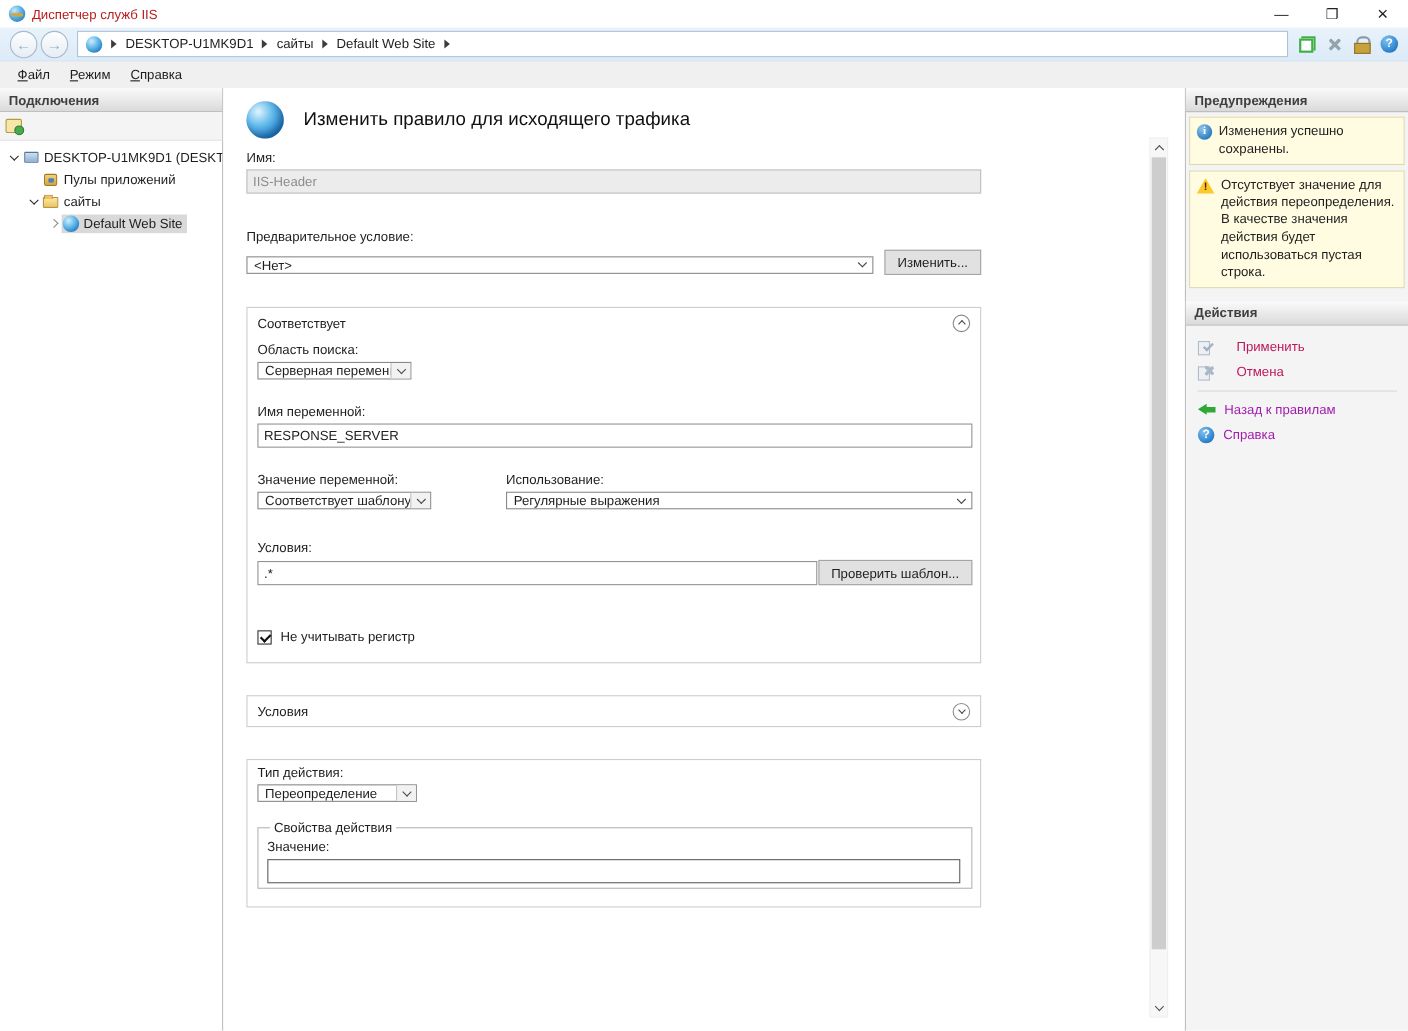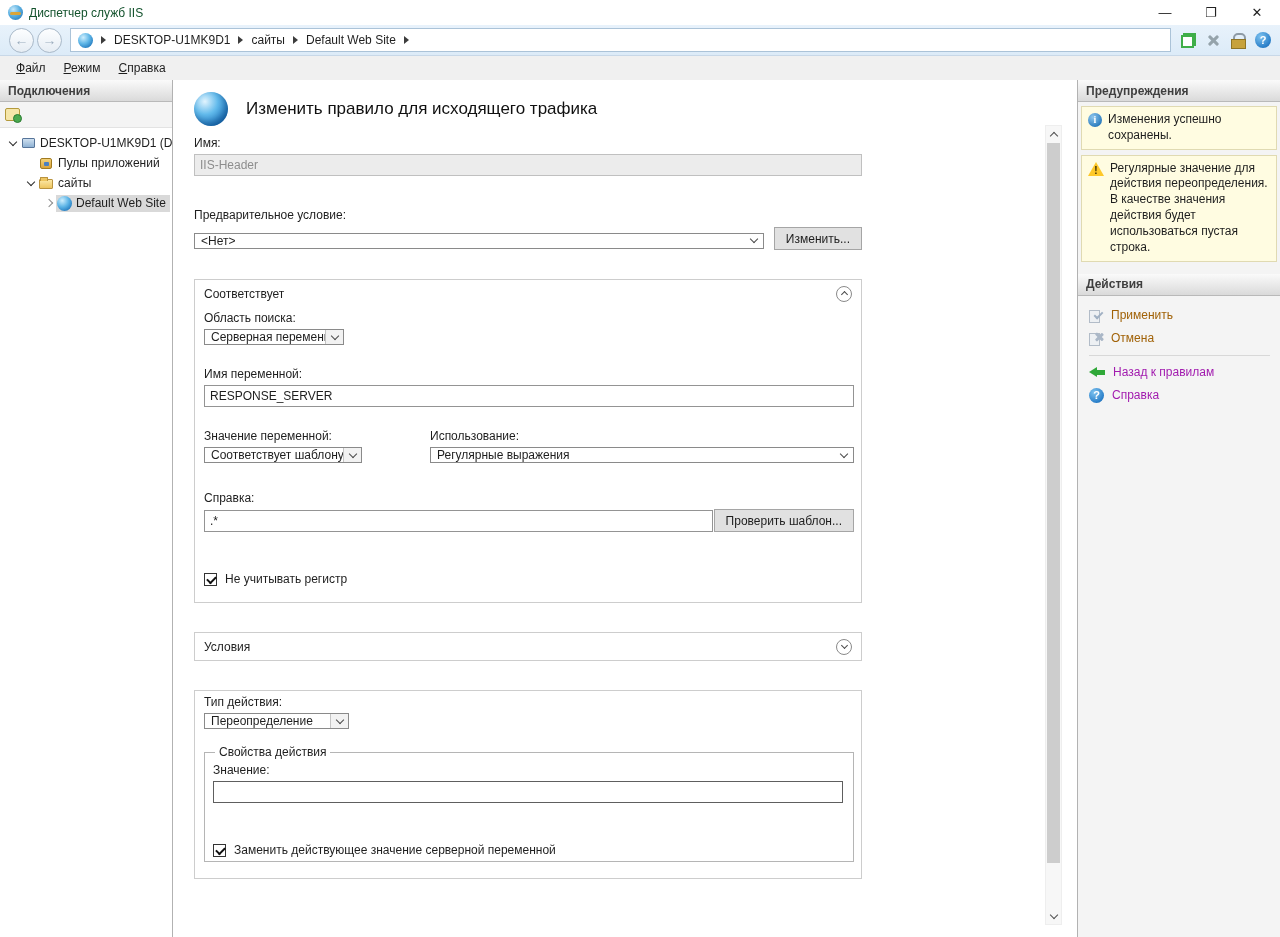--- a/index.html
+++ b/index.html
@@ -6,21 +6,21 @@
   html, body { width: 1280px; height: 937px; }
   body { font-family: "Liberation Sans", sans-serif; font-size: 12px; color: #1e1e1e; background: #f0f0f0; overflow: hidden; }
 
   .window { width: 1280px; height: 937px; display: flex; flex-direction: column; background: #fff; }
 
   
   .titlebar { height: 25px; flex: 0 0 auto; background: #fff; display: flex; align-items: center; padding-left: 8px; }
   .app-icon { width: 15px; height: 15px; border-radius: 50%; flex: 0 0 auto;
     background: radial-gradient(circle at 35% 30%, #c6e9fb, #58aee0 45%, #1b6fb4); position: relative; margin-right: 6px; }
   .app-icon::after { content:""; position:absolute; left:2px; top:7px; width:11px; height:3px; background:#d9a53a; border-radius:2px; }
-  .titlebar .title { flex: 1; color: #14532d; }
+  .titlebar .title { flex: 1; color: #b91c1c; }
   .win-controls { display: flex; height: 100%; }
   .win-btn { width: 46px; display: flex; align-items: center; justify-content: center; font-size: 13px; color: #222; }
 
   
   .addressbar { height: 31px; flex: 0 0 auto; background: linear-gradient(#e8f2fb, #dcebf8); border-bottom: 1px solid #c8d8e8; display: flex; align-items: center; padding: 0 9px; }
   .nav-btn { width: 25px; height: 25px; border-radius: 50%; border: 1px solid #a9b9c9; flex: 0 0 auto;
     background: linear-gradient(#fdfeff, #e6edf4); color: #9aacbd; display: flex; align-items: center; justify-content: center; font-size: 14px; }
   .nav-btn.fwd { margin-left: 3px; }
   .breadcrumb { flex: 1; height: 24px; background: #fff; border: 1px solid #abc3d8; display: flex; align-items: center; padding: 0 7px; margin: 0 10px 0 8px; gap: 8px; }
   .globe-sm { width: 15px; height: 15px; border-radius: 50%; flex: 0 0 auto;
@@ -43,21 +43,21 @@
 
   
   .menubar { height: 24px; flex: 0 0 auto; background: #f0f0f0; display: flex; align-items: center; padding-left: 7px; }
   .menu-item { padding: 3px 9px; display: inline-block; }
   .menu-item::first-letter { text-decoration: underline; }
 
   
   .body { flex: 1; display: flex; min-height: 0; }
 
   
-  .left-panel { width: 173px; flex: 0 0 auto; border-right: 1px solid #b2b2b2; background: #fff; display: flex; flex-direction: column; }
+  .left-panel { width: 203px; flex: 0 0 auto; border-right: 1px solid #b2b2b2; background: #fff; display: flex; flex-direction: column; }
   .panel-header { height: 22px; flex: 0 0 auto; background: linear-gradient(#fafafa, #dadada); border-bottom: 1px solid #b9b9b9; display: flex; align-items: center; padding-left: 8px; font-weight: bold; color: #3f3f3f; }
   .left-toolbar { height: 26px; flex: 0 0 auto; background: #f4f4f4; border-bottom: 1px solid #e3e3e3; display: flex; align-items: center; padding-left: 5px; }
   .conn-icon { width: 15px; height: 13px; position: relative; background: #f5e6a9; border: 1px solid #b49a3c; border-radius: 2px; }
   .conn-icon::after { content:""; position:absolute; right:-3px; bottom:-3px; width:7px; height:7px; background:#49a94f; border-radius:50%; border:1px solid #2c7c32; }
   .tree { flex: 1; padding-top: 5px; overflow: hidden; }
   .tree-row { height: 20px; display: flex; align-items: center; white-space: nowrap; overflow: hidden; }
   .tree-row.lvl1 { padding-left: 6px; }
   .tree-row.lvl2 { padding-left: 24px; }
   .tree-row.lvl3 { padding-left: 42px; }
   .tw { width: 14px; flex: 0 0 auto; display: flex; align-items: center; justify-content: center; }
@@ -130,21 +130,21 @@
   .info-icon { flex: 0 0 14px; width: 14px; height: 14px; border-radius: 50%; margin-top: 1px; position: relative;
     background: radial-gradient(circle at 35% 30%, #8fc7ee, #2f7fc0 70%, #1d5d96); }
   .info-icon::after { content:"i"; position:absolute; inset:0; display:flex; align-items:center; justify-content:center; color:#fff; font-size:10px; font-weight:bold; font-family:"Liberation Serif", serif; }
   .warn-icon { flex: 0 0 16px; width: 16px; height: 15px; position: relative; margin-top: 1px; }
   .warn-icon::before { content:""; position:absolute; left:0; top:0; border-left:8px solid transparent; border-right:8px solid transparent; border-bottom:14px solid #fec829; }
   .warn-icon::after { content:"!"; position:absolute; left:0; top:2px; width:16px; text-align:center; font-size:10px; font-weight:bold; color:#3a2c00; }
   .actions-header { margin-top: 11px; }
   .actions-list { padding: 8px 6px 0 11px; }
   .action-item { display: flex; align-items: center; gap: 8px; height: 23px; }
   .action-item .lbl { white-space: nowrap; }
-  .action-item.disabled .lbl { color: #a16207; }
+  .action-item.disabled .lbl { color: #be185d; margin-left: 13px; }
   .link { color: #a21caf; }
   .action-sep { border-top: 1px solid #d8d8d8; margin: 5px 4px 5px 0; }
   .apply-icon { width: 14px; height: 14px; position: relative; opacity: .55; flex: 0 0 auto; }
   .apply-icon::before { content:""; position:absolute; left:0; top:2px; width:9px; height:11px; border:1px solid #7d8fa5; background:#e8edf3; }
   .apply-icon::after { content:""; position:absolute; right:0; top:4px; width:7px; height:3px; border-left:2px solid #5d7a9c; border-bottom:2px solid #5d7a9c; transform:rotate(-45deg); }
   .cancel-icon { width: 14px; height: 14px; position: relative; opacity: .55; flex: 0 0 auto; }
   .cancel-icon::before { content:""; position:absolute; left:0; top:2px; width:9px; height:11px; border:1px solid #7d8fa5; background:#e8edf3; }
   .cancel-icon i, .cancel-icon b { position:absolute; right:0; top:1px; width:2.5px; height:10px; background:#6f86a3; border-radius:1px; }
   .cancel-icon i { transform: translateX(-3px) rotate(45deg); } .cancel-icon b { transform: translateX(-3px) rotate(-45deg); }
   .back-arrow-icon { width: 16px; height: 11px; position: relative; flex: 0 0 auto; }
@@ -295,21 +295,21 @@
                 <label class="field-label">Использование:</label>
                 <div class="combo">
                   <span class="combo-text">Регулярные выражения</span>
                   <span class="combo-arrow">
                       <span class="chev-down-s"></span>
                     </span>
                 </div>
               </div>
             </div>
 
-            <label class="field-label mt28">Справка:</label>
+            <label class="field-label mt28">Условия:</label>
             <div class="row pattern-row">
               <input type="text" class="text-input flex1" style="margin-top: 0px;" value=".*">
               <button class="btn">Проверить шаблон...</button>
             </div>
 
             <div class="checkbox-row">
               <span class="checkbox checked"></span>
               <span>Не учитывать регистр</span>
             </div>
           </div>
@@ -331,24 +331,20 @@
               <span class="combo-text">Переопределение</span>
               <span class="combo-arrow">
                   <span class="chev-down-s"></span>
                 </span>
             </div>
 
             <fieldset class="groupbox">
               <legend>Свойства действия</legend>
               <label class="field-label">Значение:</label>
               <input type="text" class="text-input dark-border" value="" style="">
-              <div class="checkbox-row">
-                <span class="checkbox checked"></span>
-                <span>Заменить действующее значение серверной переменной</span>
-              </div>
             </fieldset>
           </div>
         </div>
       </div>
 
       <div class="scrollbar">
         <div class="sb-arrow sb-up">
             <span class="sb-chev-up"></span>
           </div>
         <div class="sb-thumb"></div>
@@ -361,21 +357,21 @@
     <div class="right-panel">
       <div class="panel-header">Предупреждения</div>
 
       <div class="alert-box">
         <span class="info-icon"></span>
         <span>Изменения успешно сохранены.</span>
       </div>
 
       <div class="alert-box">
         <span class="warn-icon"></span>
-        <span>Регулярные значение для действия переопределения. В качестве значения действия будет использоваться пустая строка.</span>
+        <span>Отсутствует значение для действия переопределения. В качестве значения действия будет использоваться пустая строка.</span>
       </div>
 
       <div class="panel-header actions-header">Действия</div>
 
       <div class="actions-list">
         <div class="action-item disabled">
           <span class="apply-icon"></span>
           <span class="lbl">Применить</span>
         </div>
         <div class="action-item disabled">

